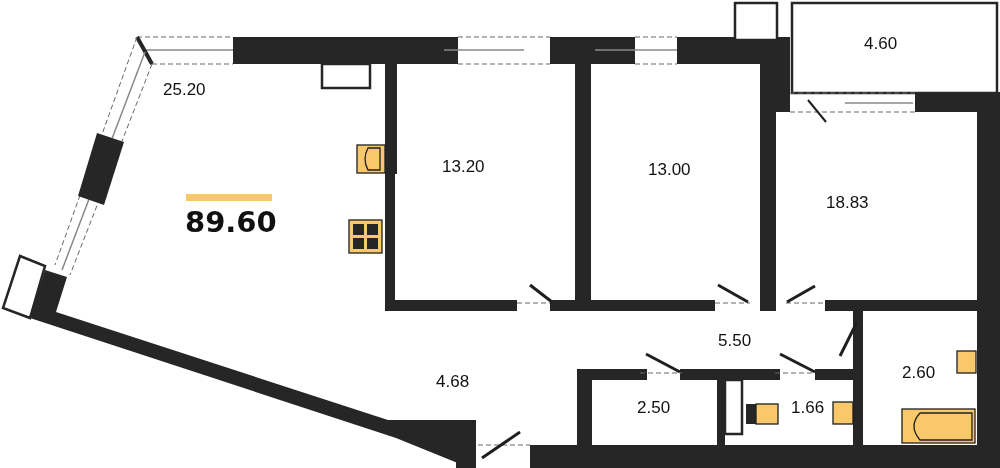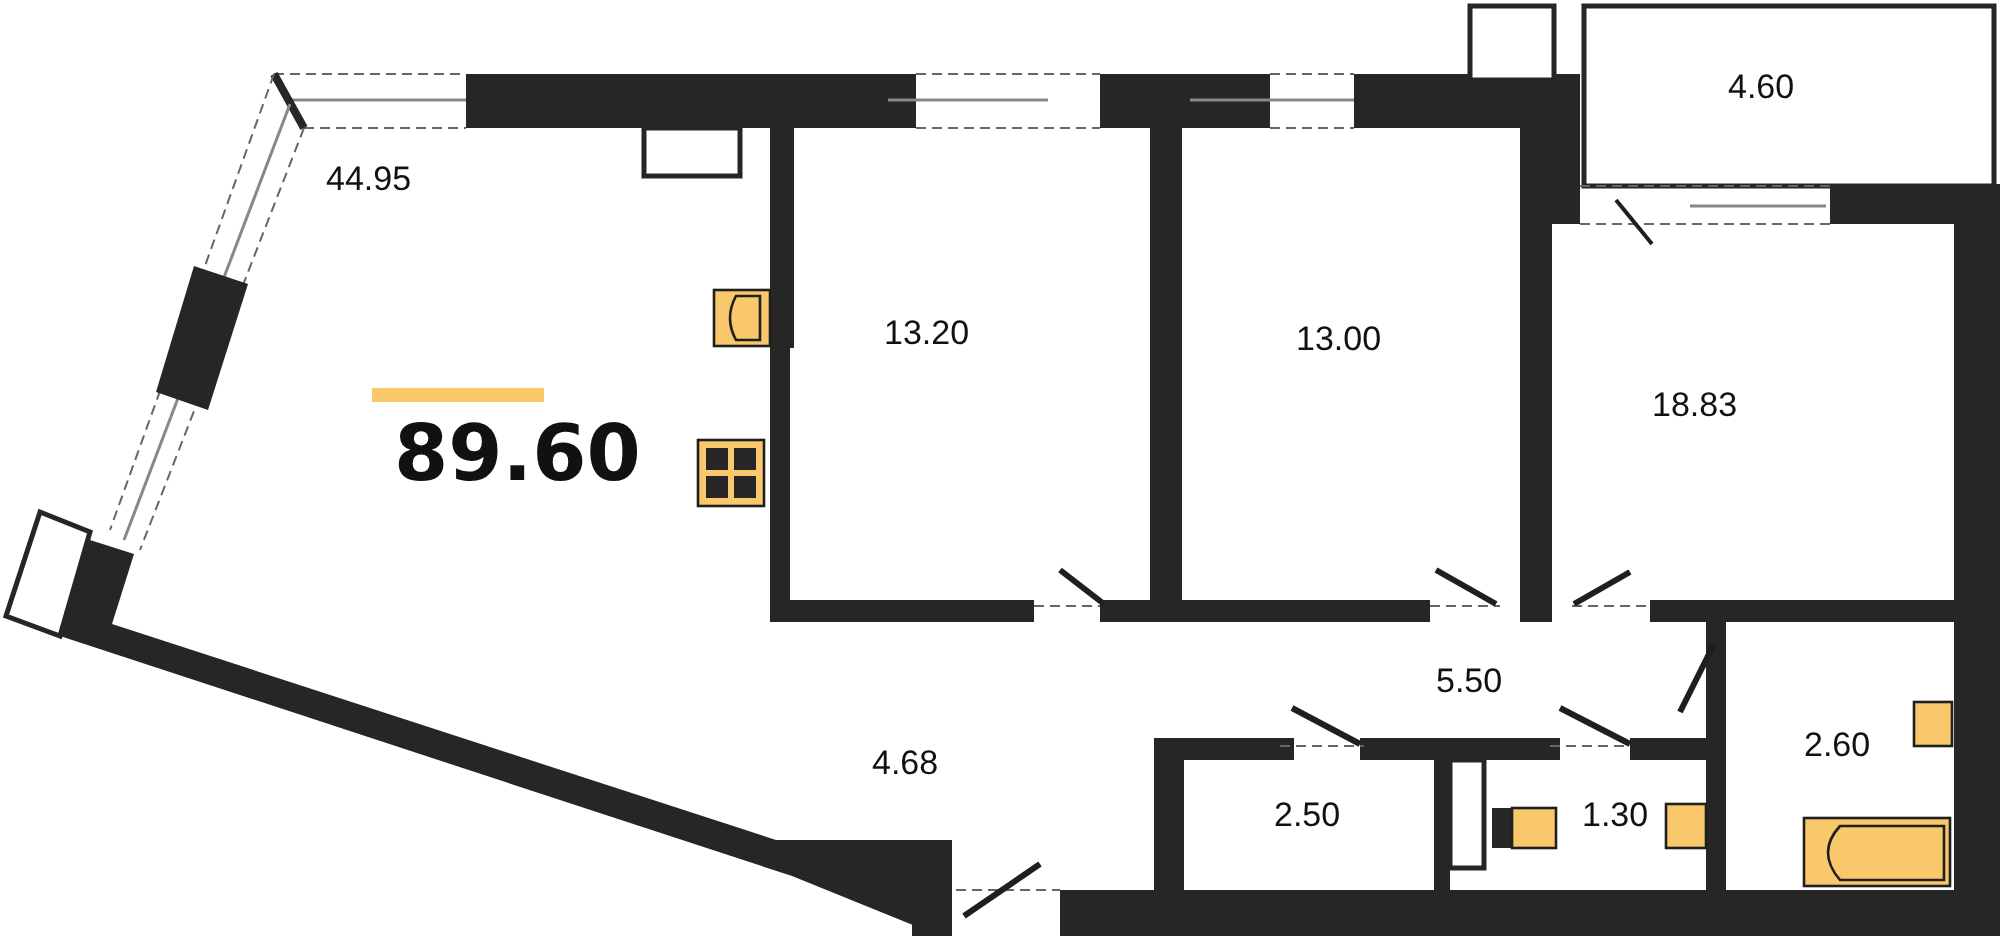--- a/index.html
+++ b/index.html
@@ -5,21 +5,21 @@
   html, body { margin:0; padding:0; background:#ffffff; }
   body { width:1000px; height:468px; overflow:hidden; position:relative; font-family:"Liberation Sans", sans-serif; }
   #plan { position:absolute; left:0; top:0; width:1000px; height:468px; }
   .wall { fill:#262626; }
   .fix { fill:#f8c86a; stroke:#1f1f1f; stroke-width:1.3; }
   .dash { stroke:#666; stroke-width:1; stroke-dasharray:5,3; fill:none; }
   .glass { stroke:#888; stroke-width:1.5; fill:none; }
   .door { stroke:#1f1f1f; stroke-width:3; fill:none; }
   .outline { fill:#fff; stroke:#262626; stroke-width:2.5; }
   .lbl { position:absolute; font-family:"Liberation Sans", sans-serif; font-size:17px; color:#111; white-space:nowrap; }
-  .total { position:absolute; left:185px; top:205px; font-family:"DejaVu Sans", sans-serif; font-weight:bold; font-size:39px; color:#111;margin-left:12px; }
+  .total { position:absolute; left:185px; top:205px; font-family:"DejaVu Sans", sans-serif; font-weight:bold; font-size:29px; color:#111; }
   .accent { position:absolute; left:186px; top:194px; width:86px; height:7px; }
 </style>
 </head>
 <body>
 
 <svg id="plan" viewBox="0 0 1000 468" xmlns="http://www.w3.org/2000/svg">
 
   <rect class="wall" x="233" y="37" width="225" height="27"></rect>
   <rect class="wall" x="550" y="37" width="85" height="27"></rect>
   <rect class="wall" x="677" y="37" width="113" height="27"></rect>
@@ -135,22 +135,22 @@
   </g>
   <g>
     <rect class="fix" x="902" y="409" width="73" height="34"></rect>
     <path d="M972 413 L920 413 Q908 426 920 440 L972 440 Z" fill="none" stroke="#1f1f1f" stroke-width="1.3"></path>
   </g>
 </svg>
 
 <div class="accent" style="background:#f8c86a"></div>
 <div class="total">89.60</div>
 
-<div class="lbl" style="left:163px;top:80px">44.95</div>
+<div class="lbl" style="left:163px;top:80px">25.20</div>
 <div class="lbl" style="left:442px;top:157px">13.20</div>
 <div class="lbl" style="left:648px;top:160px">13.00</div>
 <div class="lbl" style="left:826px;top:193px">18.83</div>
 <div class="lbl" style="left:864px;top:34px">4.60</div>
 <div class="lbl" style="left:718px;top:331px">5.50</div>
 <div class="lbl" style="left:436px;top:372px">4.68</div>
 <div class="lbl" style="left:637px;top:398px">2.50</div>
-<div class="lbl" style="left:791px;top:398px">1.30</div>
+<div class="lbl" style="left:791px;top:398px">1.66</div>
 <div class="lbl" style="left:902px;top:363px">2.60</div>
 
 </body></html>

